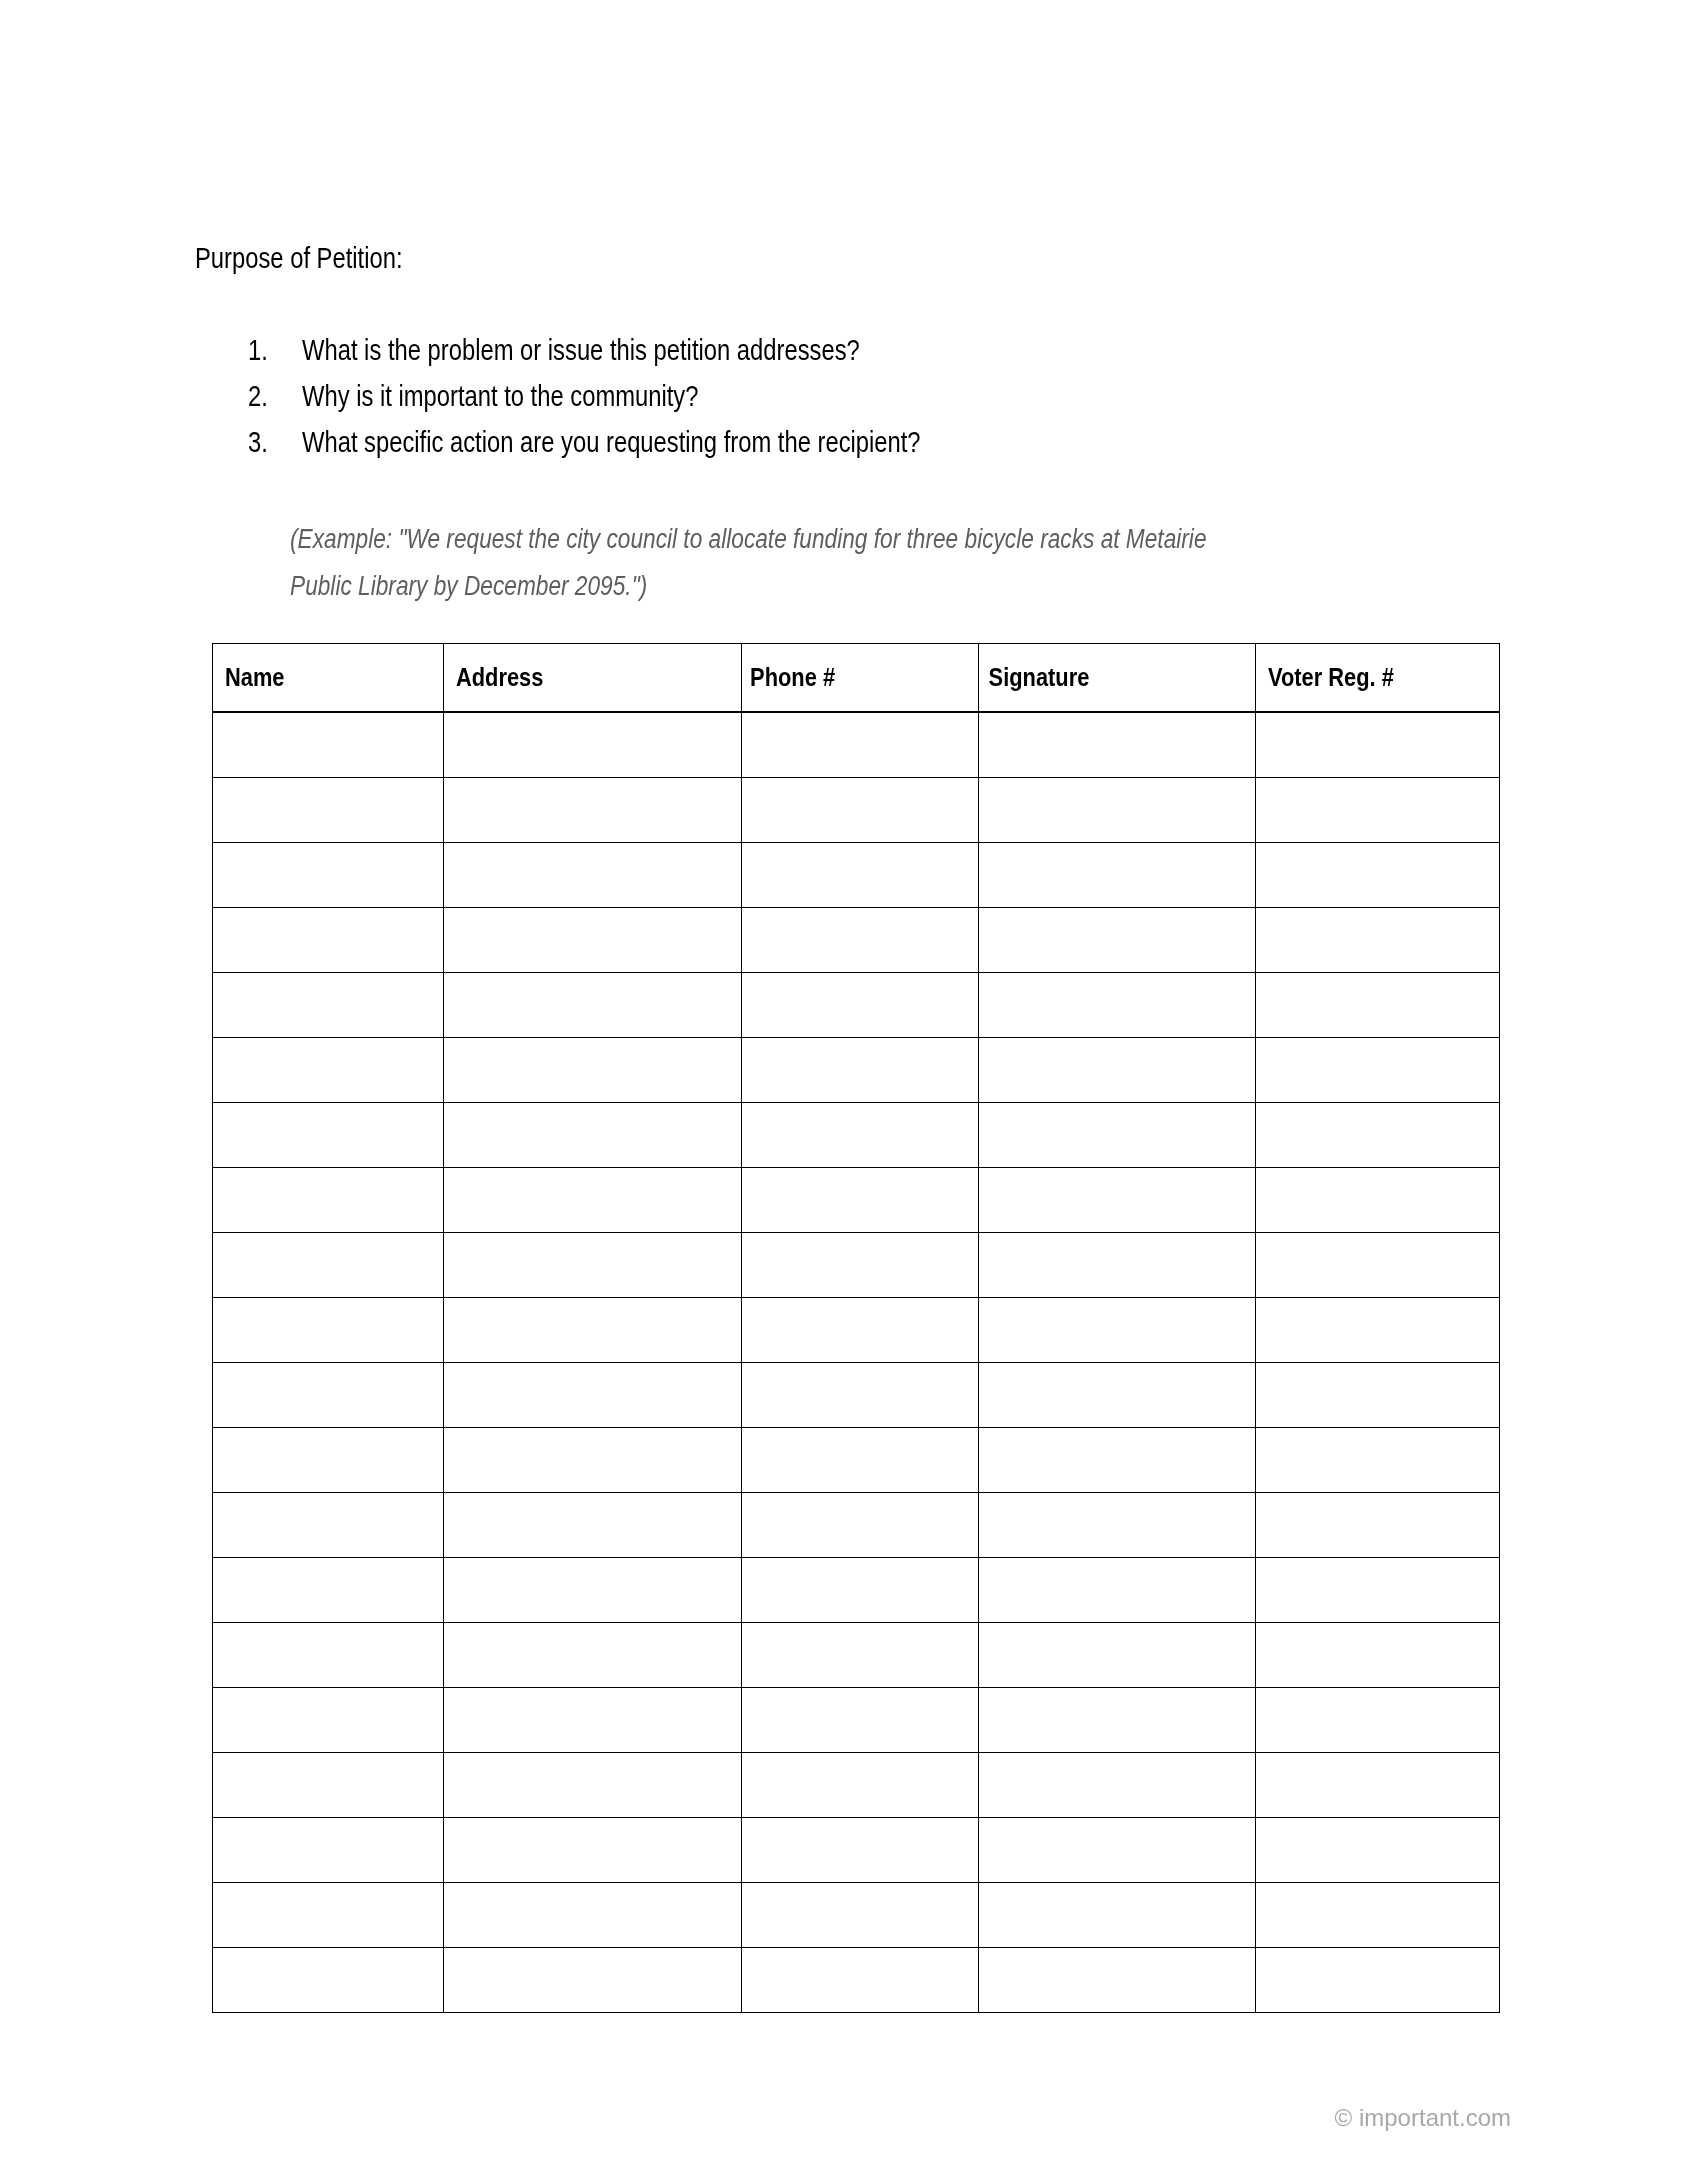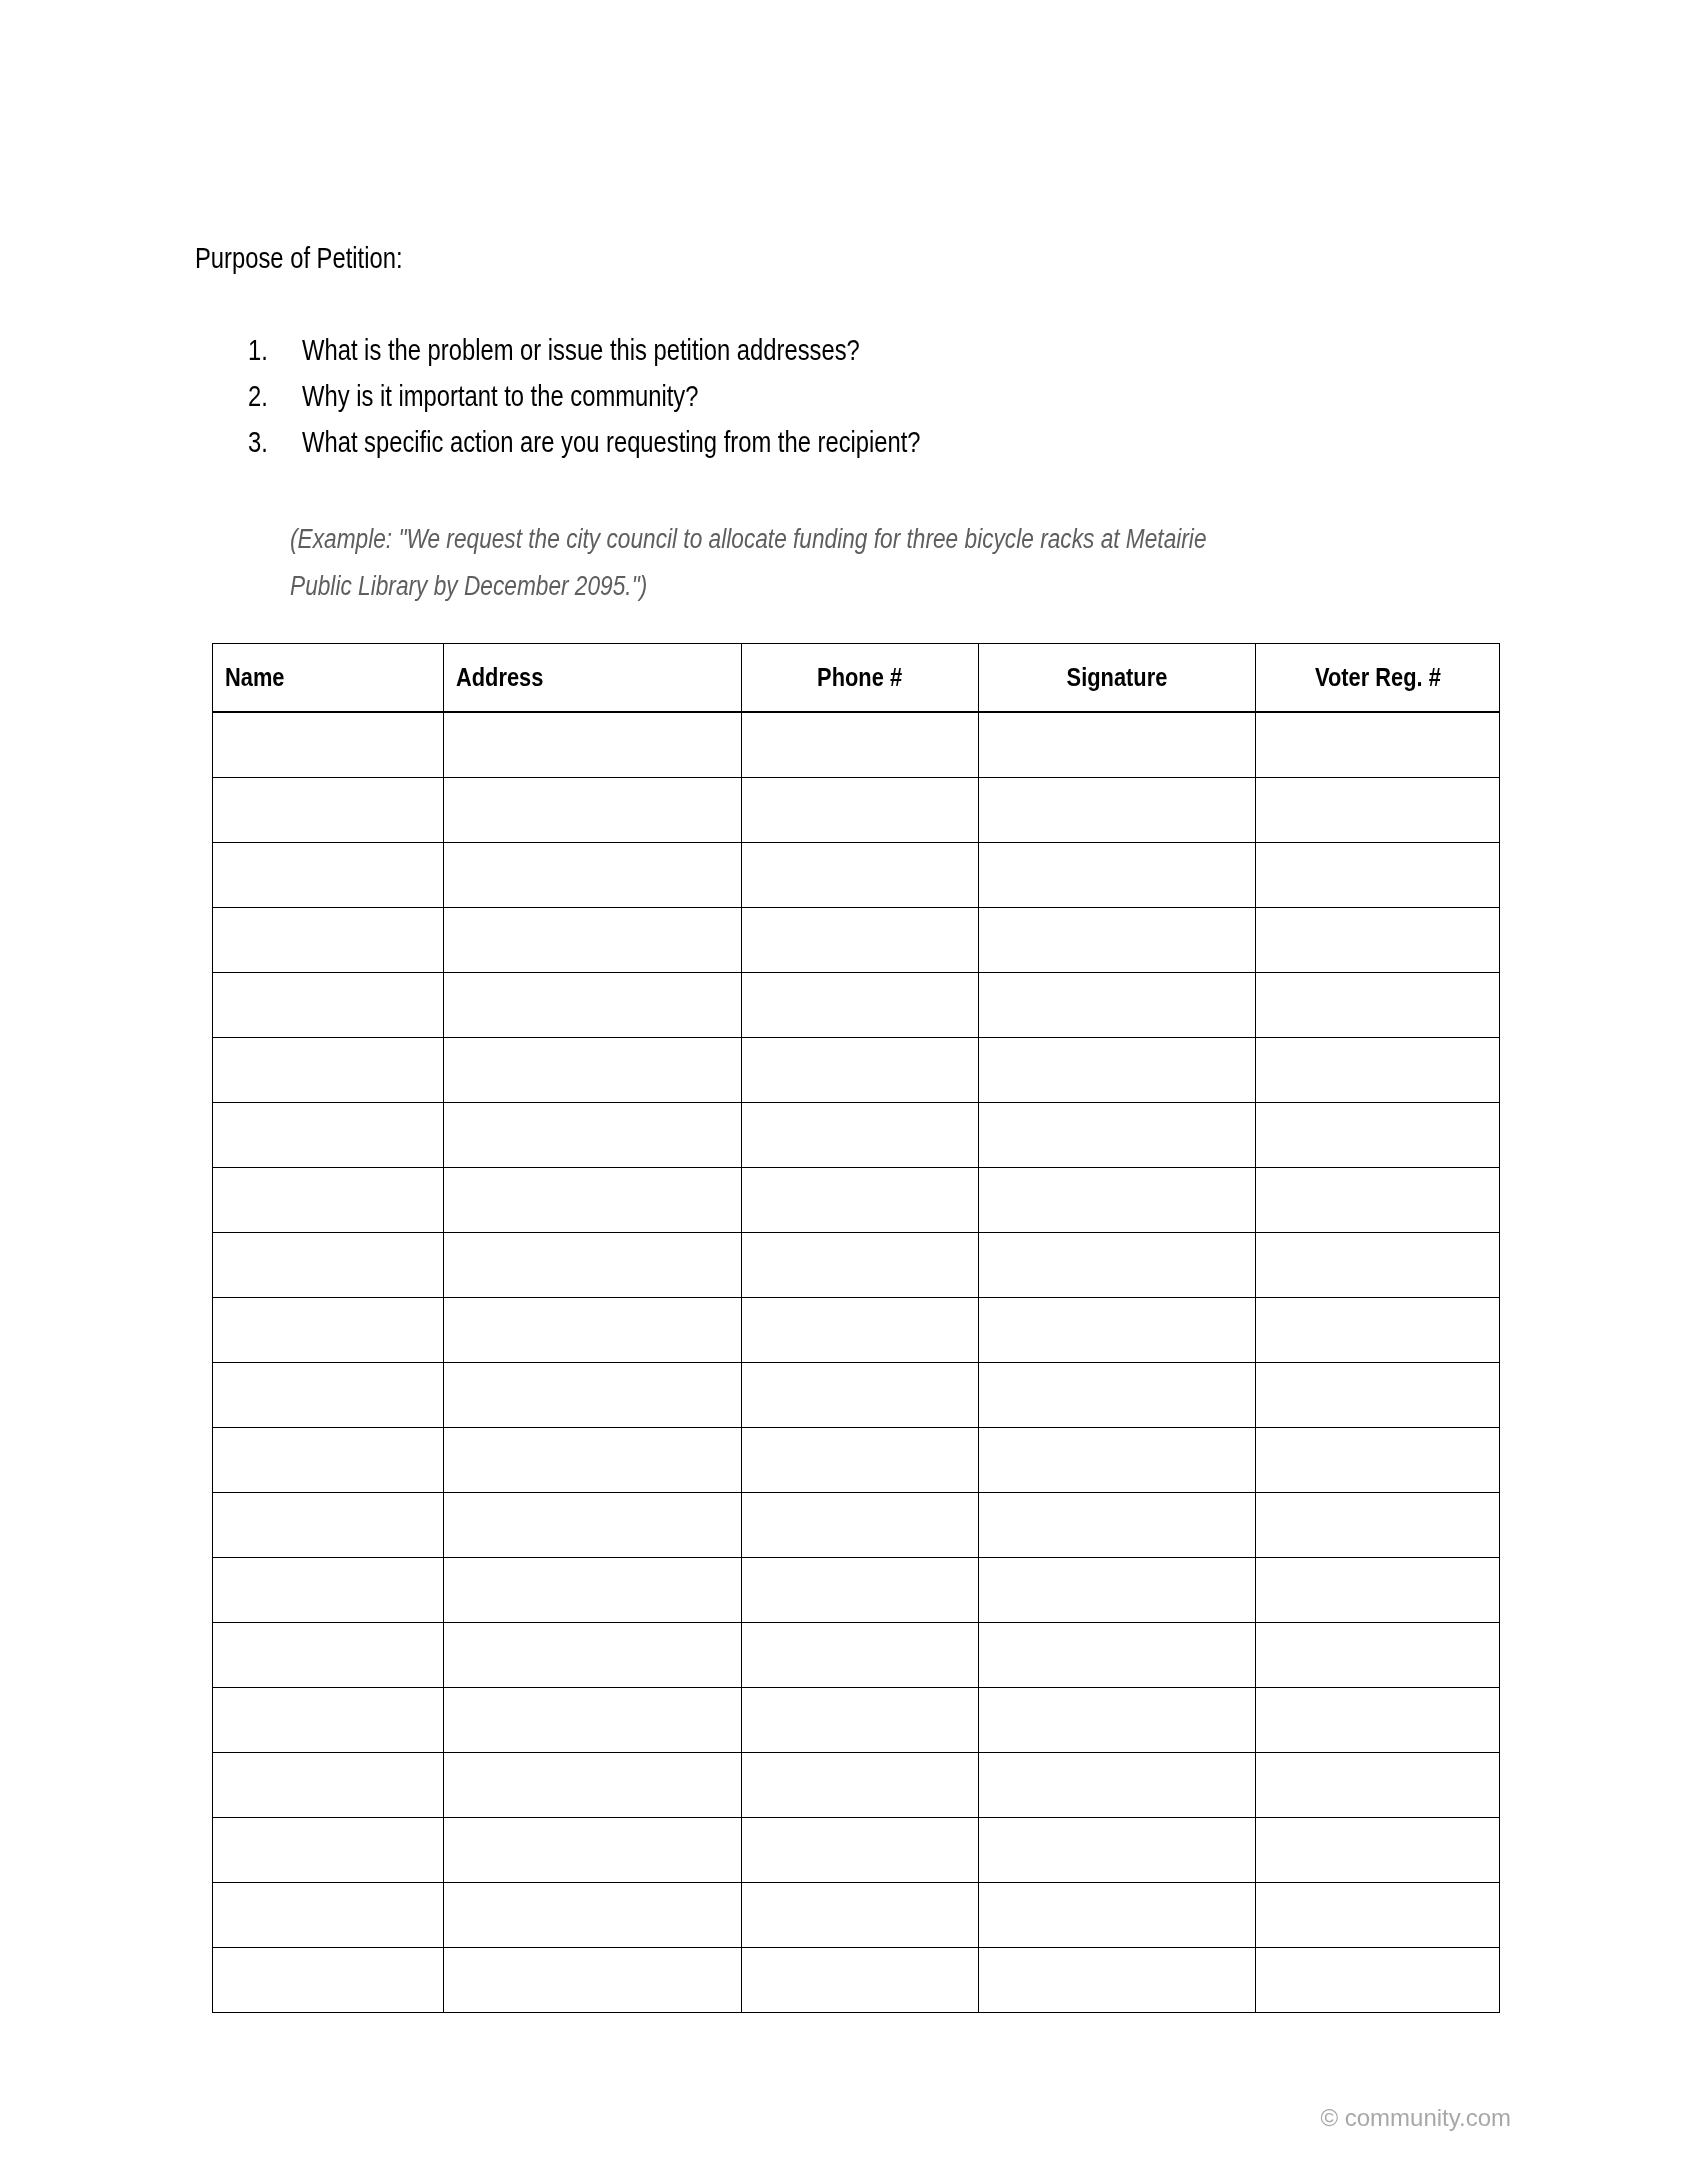--- a/index.html
+++ b/index.html
@@ -131,21 +131,21 @@
   .sig-table thead th .hdr {
     display: inline-block;
     transform: scaleX(0.84);
   }
   .th-left {
     text-align: left;
     padding-left: 12.3px !important;
     margin-left: 36px;
   }
   .th-left .hdr { transform-origin: left center; }
-  .th-center { text-align: center; }
+  .th-center { text-align: left; }
 
   .sig-table tbody td {
     height: 64px;
   }
 
   
   .col-name { width: 231px; }
   .col-address { width: 298px; }
   .col-phone { width: 237px; }
   .col-signature { width: 277px; }
@@ -343,16 +343,16 @@
         <tr>
           <td></td>
           <td></td>
           <td></td>
           <td></td>
           <td></td>
         </tr>
       </tbody>
   </table>
 
-  <div class="watermark">© community.com</div>
+  <div class="watermark">© important.com</div>
 
 </div>
 
 
 </body></html>

